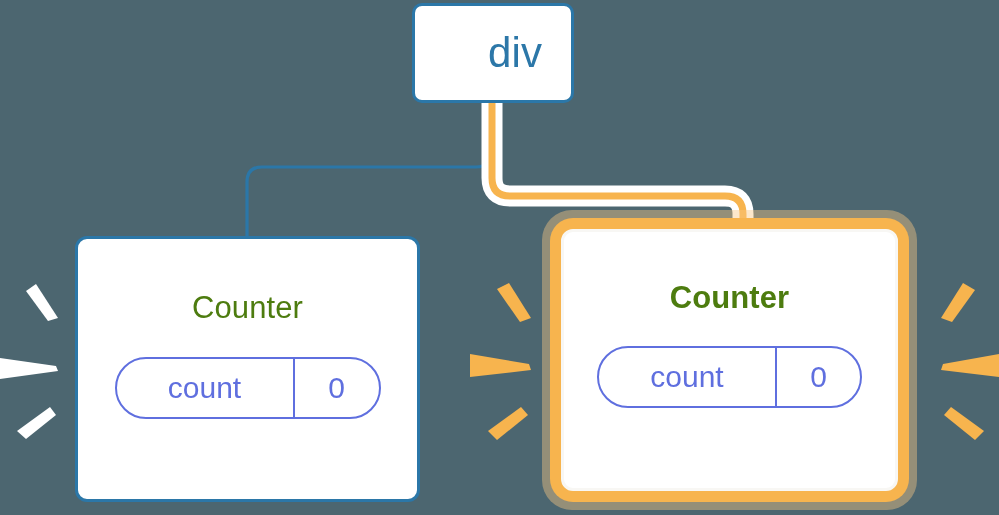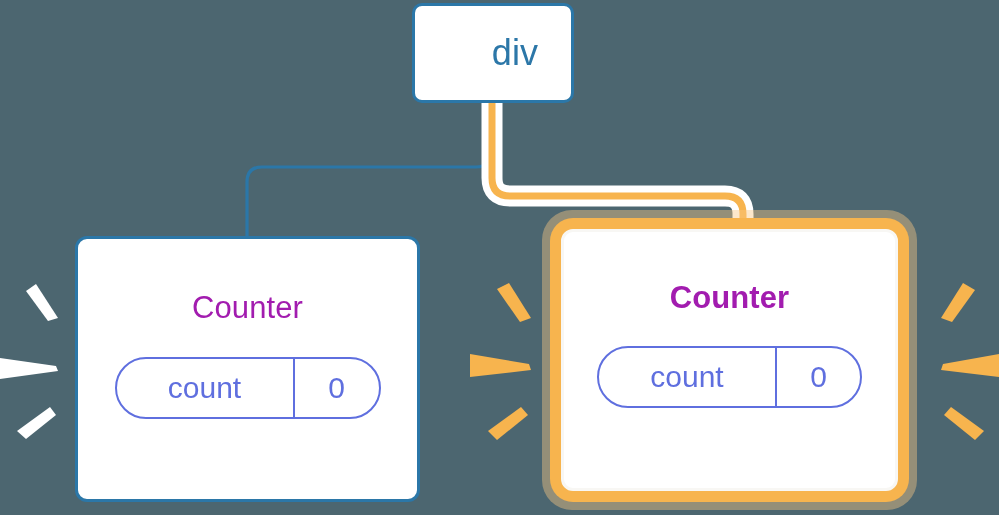--- a/index.html
+++ b/index.html
@@ -34,21 +34,21 @@
     left: 412px;
     top: 3px;
     width: 162px;
     height: 100px;
     border: 3px solid #2b77a8;
     border-radius: 10px;
     justify-content: center;
     z-index: 5;
   }
   #div-node .node-title {
-    font-size: 36px;
+    font-size: 42px;
     color: #2c77a8;
     line-height: 1;
     margin-left: 44px;
   }
   #counter-left {
     left: 75px;
     top: 236px;
     width: 345px;
     height: 266px;
     border: 3px solid #2b77a8;
@@ -62,21 +62,21 @@
     height: 262px;
     border: 3px solid #f8f7f4;
     border-radius: 12px;
     z-index: 5;
     box-shadow:
       0 0 0 11px #f7b44e,
       0 0 0 19px rgba(250, 200, 130, 0.42);
   }
   .node-title {
     font-size: 31px;
-    color: #a21caf;
+    color: #4d7c0f;
     letter-spacing: 0.1px;
   }
   #counter-left .node-title {
     font-weight: 400;
     margin-top: 51px;
   }
   #counter-right .node-title {
     font-weight: 700;
     margin-top: 48px;
   }

